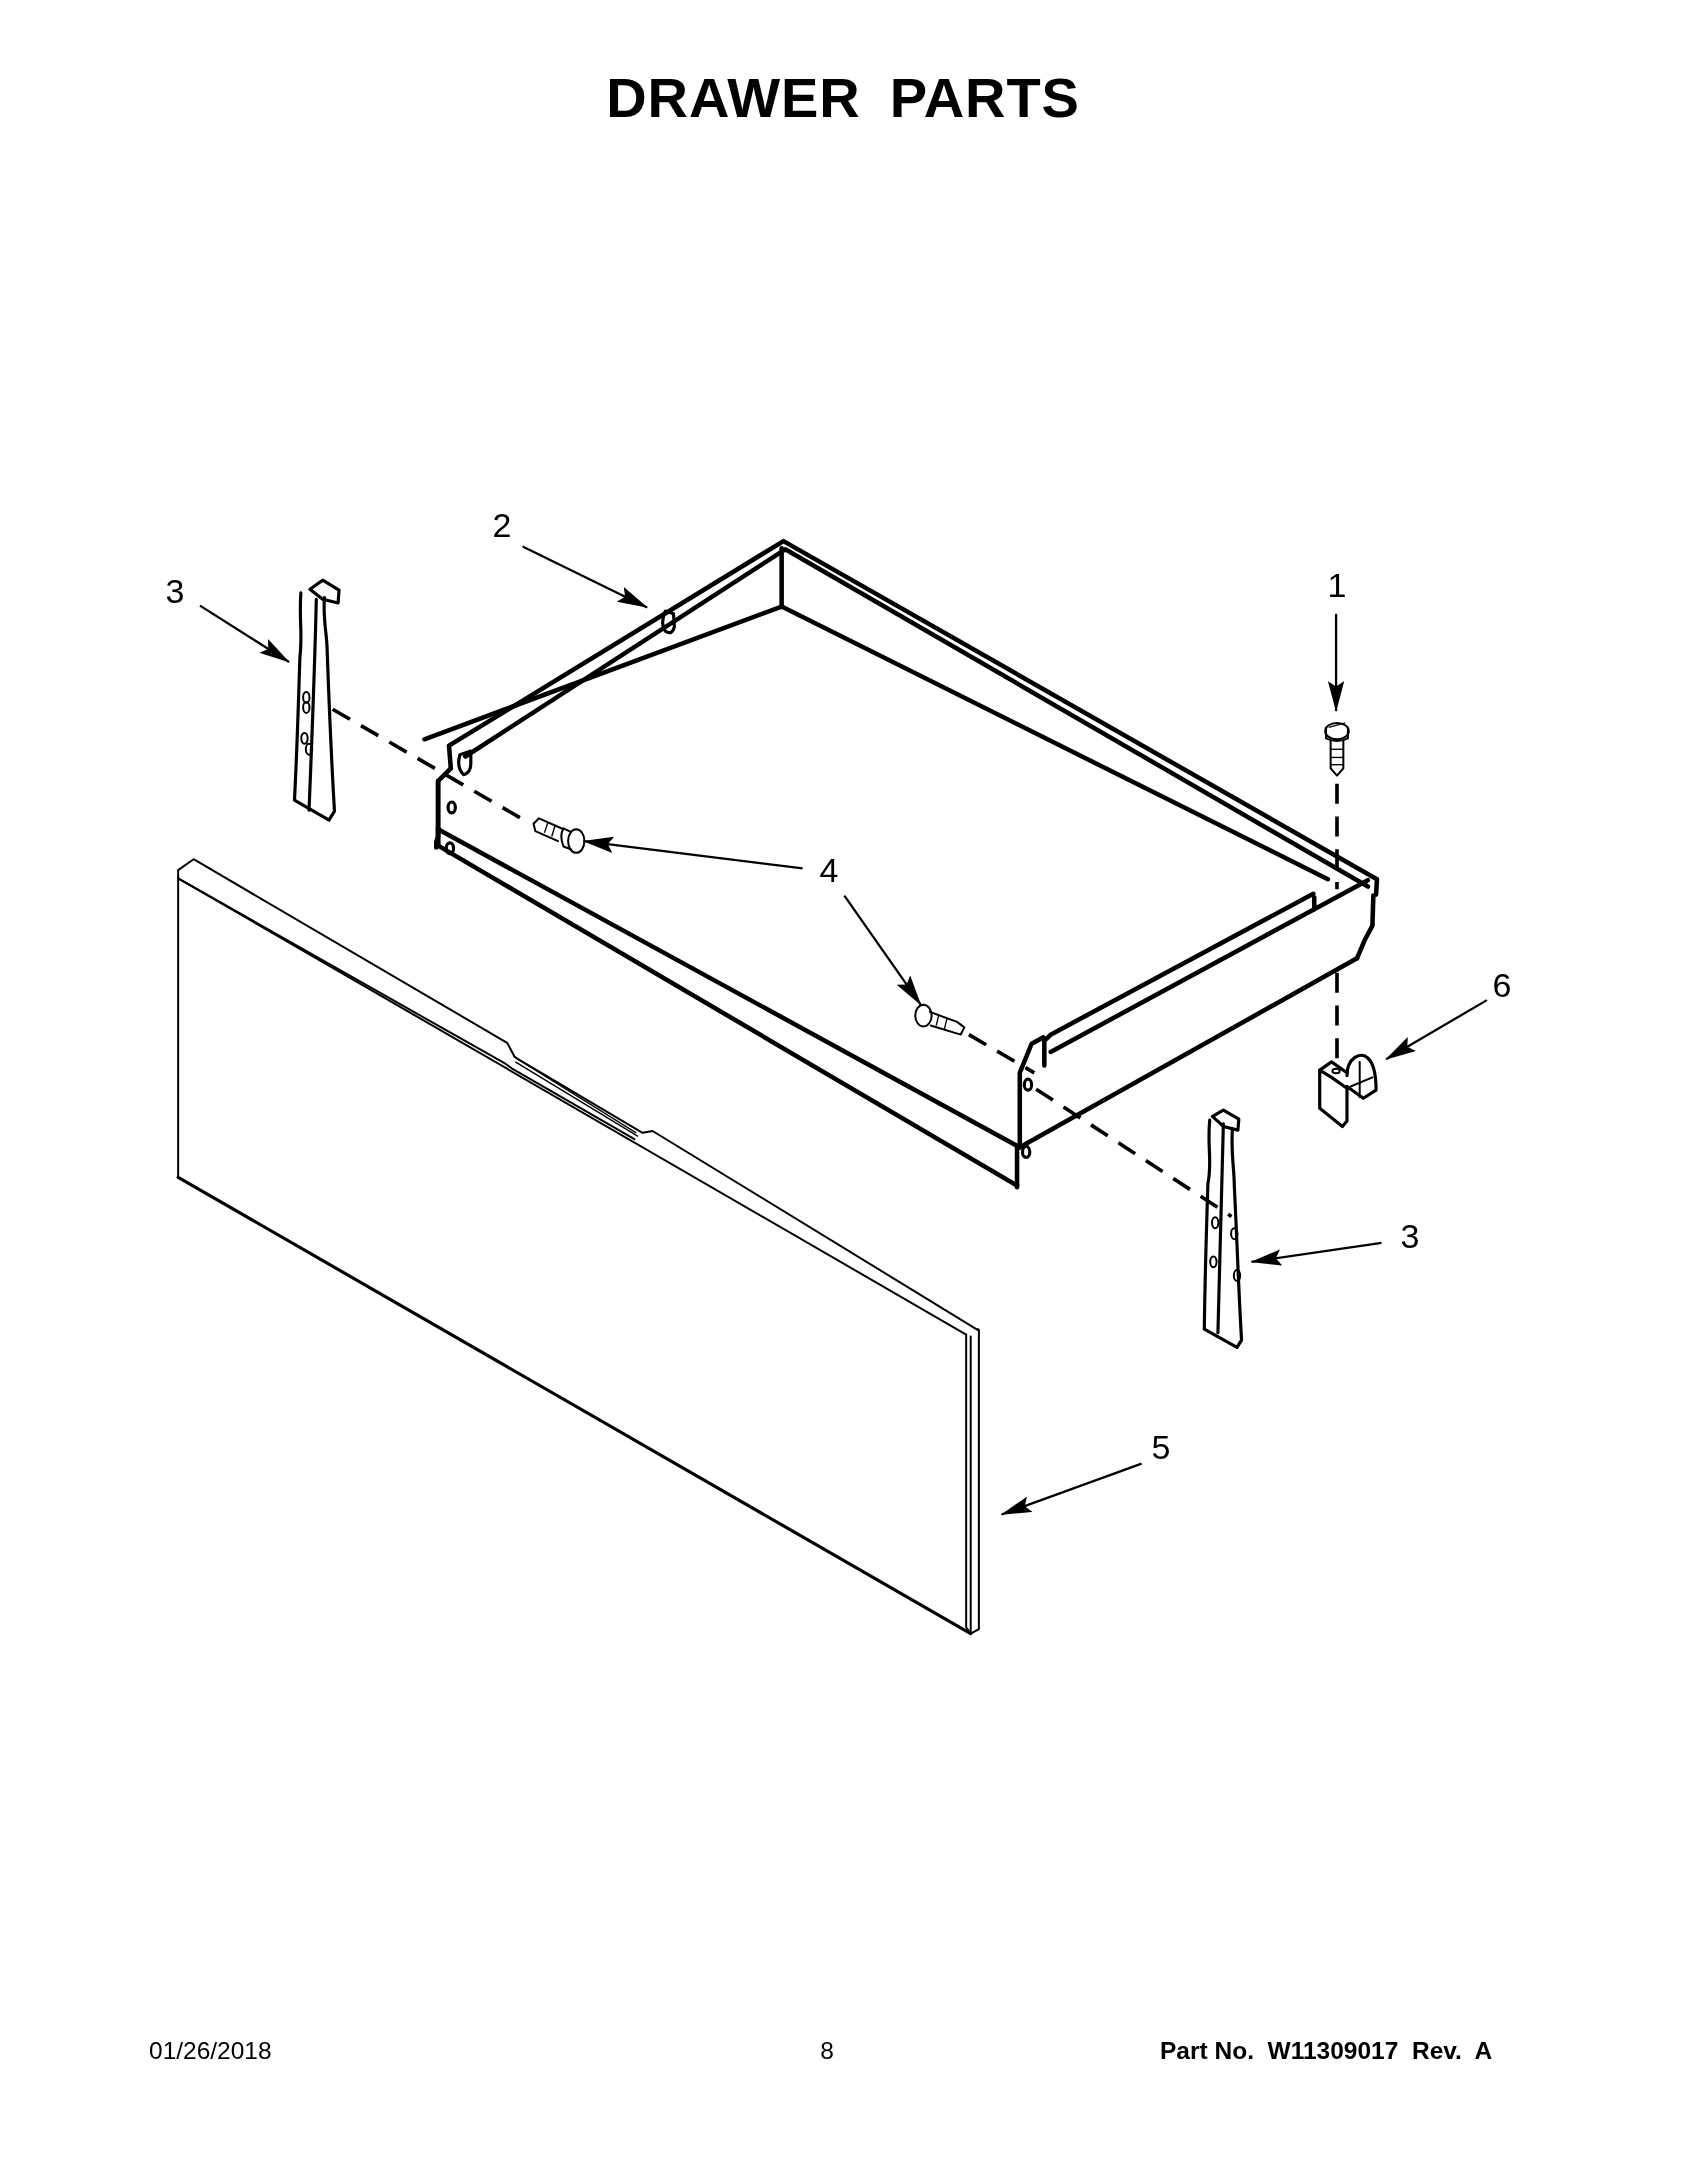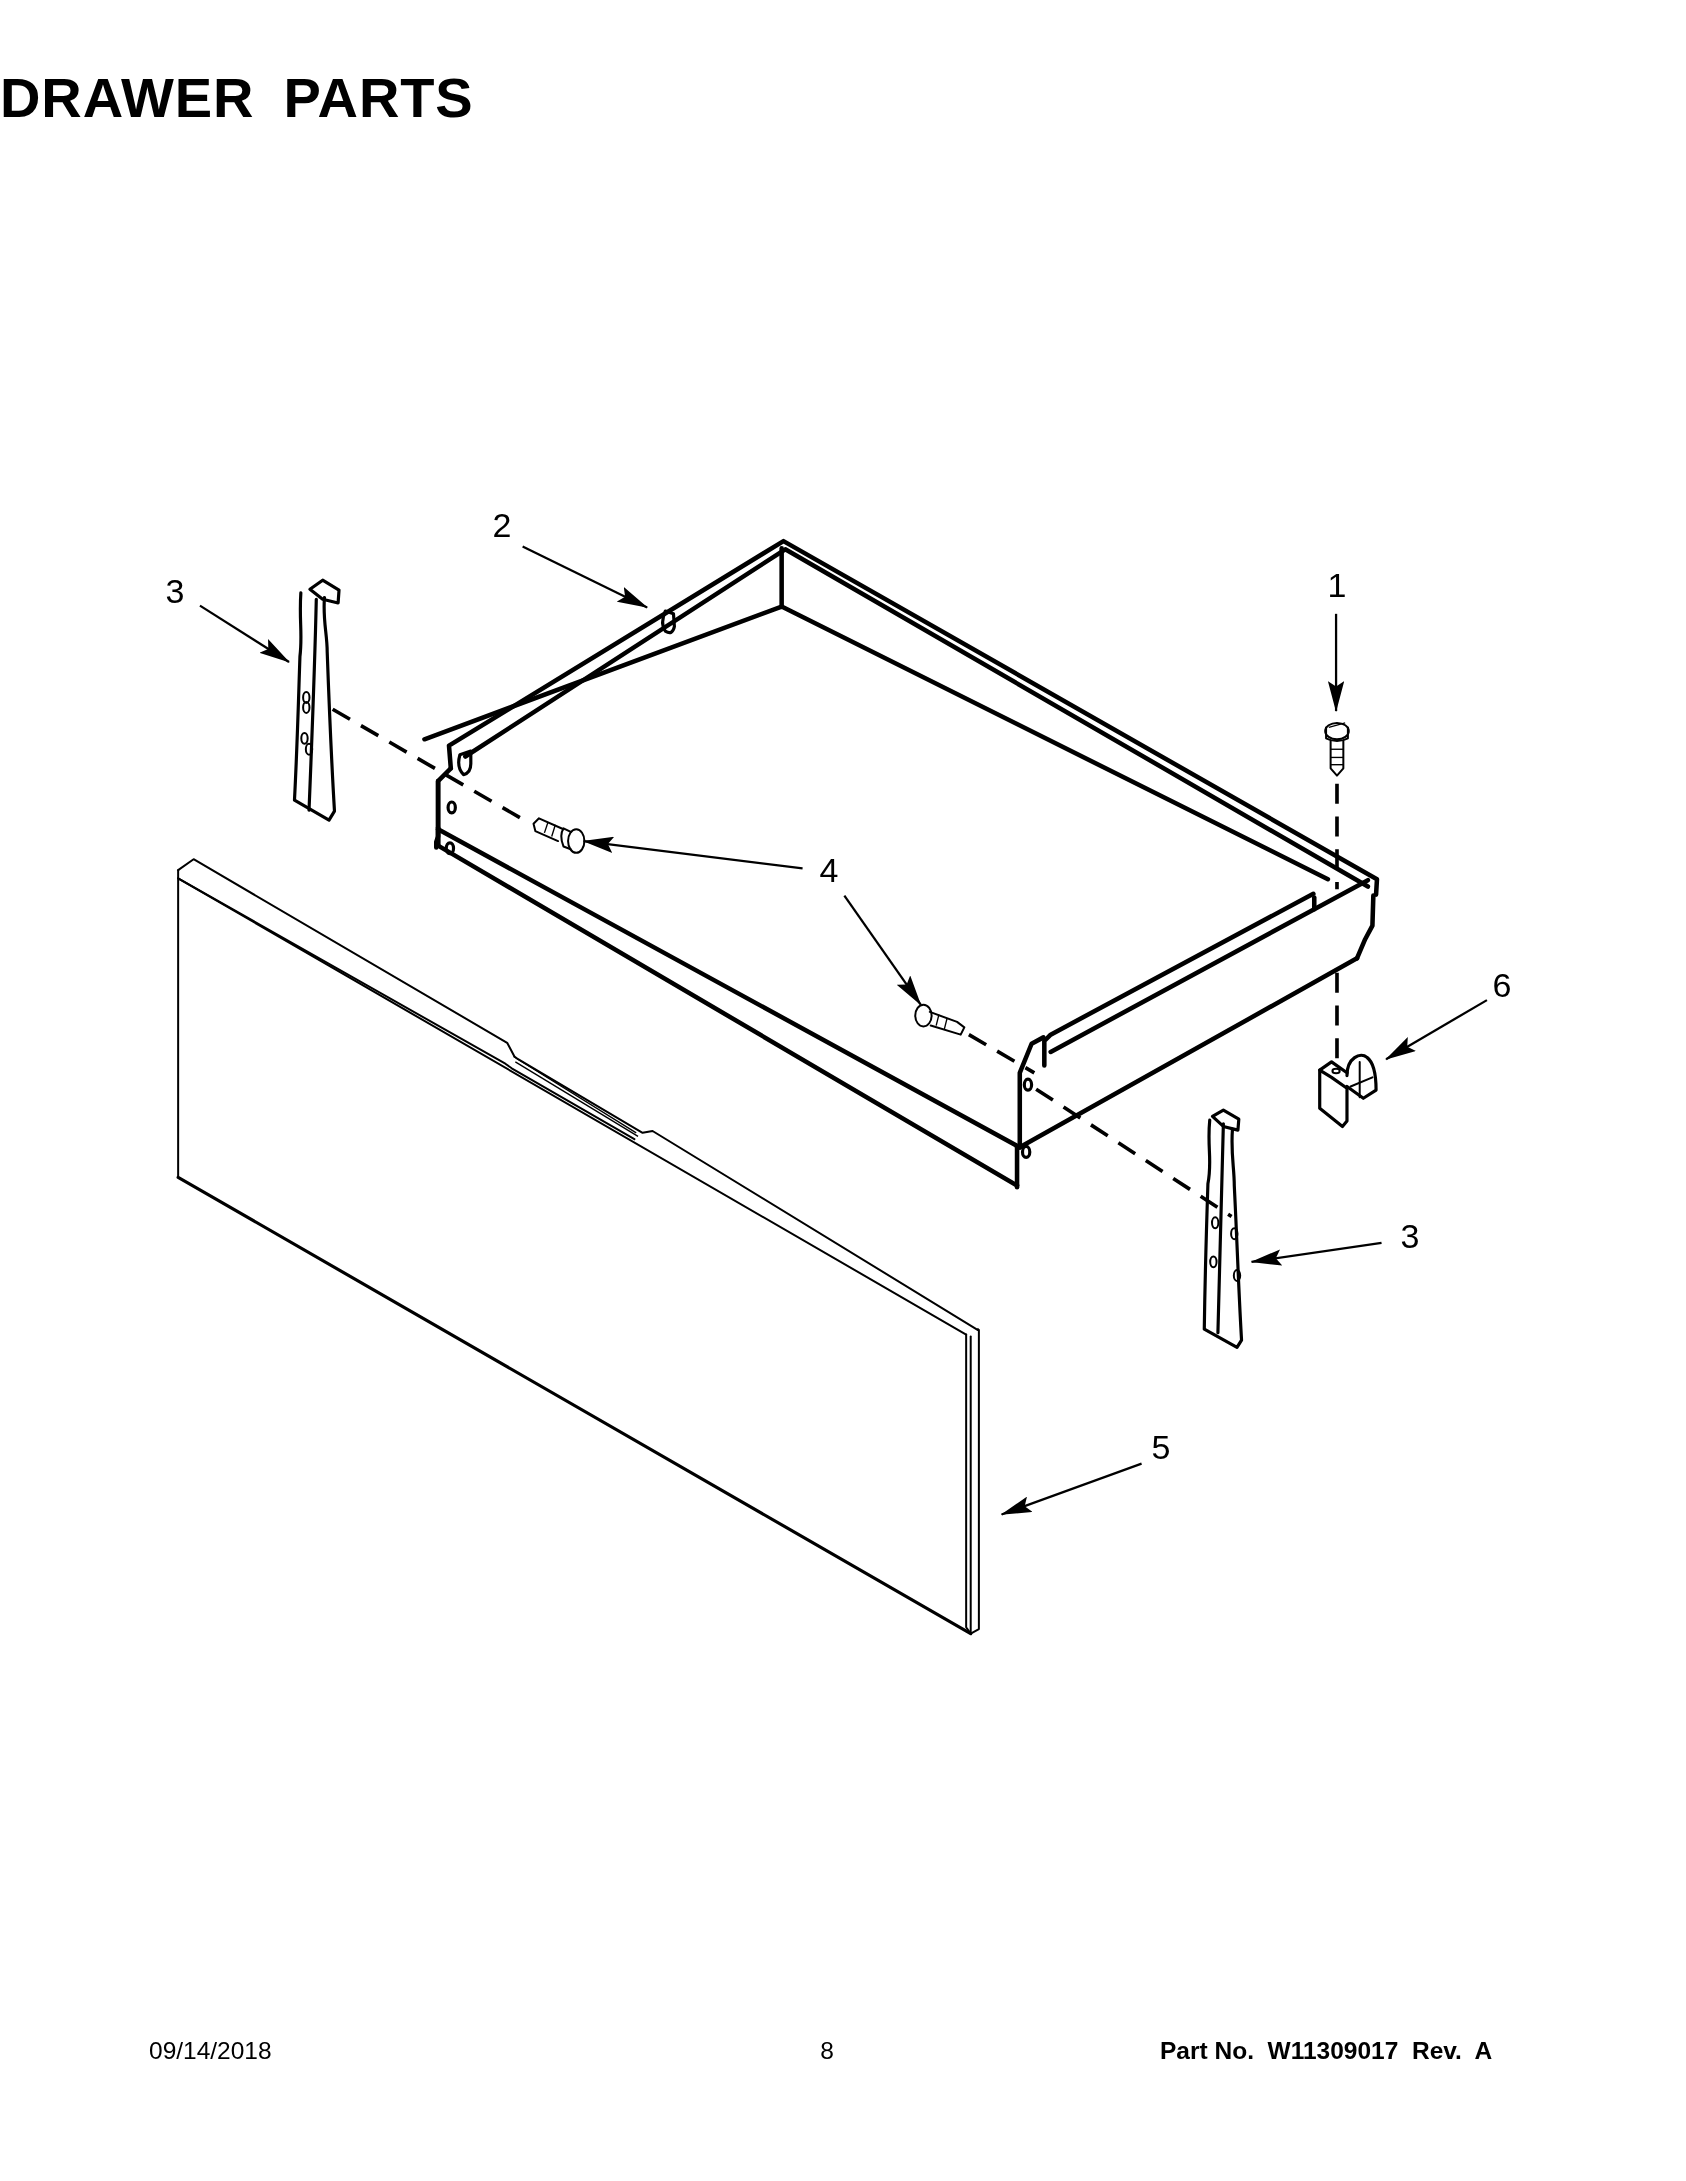--- a/index.html
+++ b/index.html
@@ -13,21 +13,21 @@
       position: relative;
       overflow: hidden;
       font-family: "Liberation Sans", sans-serif;
       color: #000000;
     }
     .page-title {
       position: absolute;
       left: 0;
       top: 65px;
       width: 1686px;
-      text-align: left;
+      text-align: center;
       font-family: "Liberation Sans", sans-serif;
       font-weight: bold;
       font-size: 56px;
       letter-spacing: 0.9px;
       word-spacing: 12.7px;
       margin: 0;
     }
     .diagram {
       position: absolute;
       left: 0;
@@ -202,16 +202,16 @@
 </svg>
 
 <div class="callout" style="left:175px; top:591px;">3</div>
 <div class="callout" style="left:502px; top:525px;">2</div>
 <div class="callout" style="left:1337px; top:585px;">1</div>
 <div class="callout" style="left:1502px; top:985px;">6</div>
 <div class="callout" style="left:829px; top:870px;">4</div>
 <div class="callout" style="left:1410px; top:1236px;">3</div>
 <div class="callout" style="left:1161px; top:1447px;">5</div>
 
-<div class="footer-item footer-date">09/14/2018</div>
+<div class="footer-item footer-date">01/26/2018</div>
 <div class="footer-item footer-page">8</div>
 <div class="footer-item footer-partno">Part No.  W11309017  Rev.  A</div>
 
 
 </body></html>

